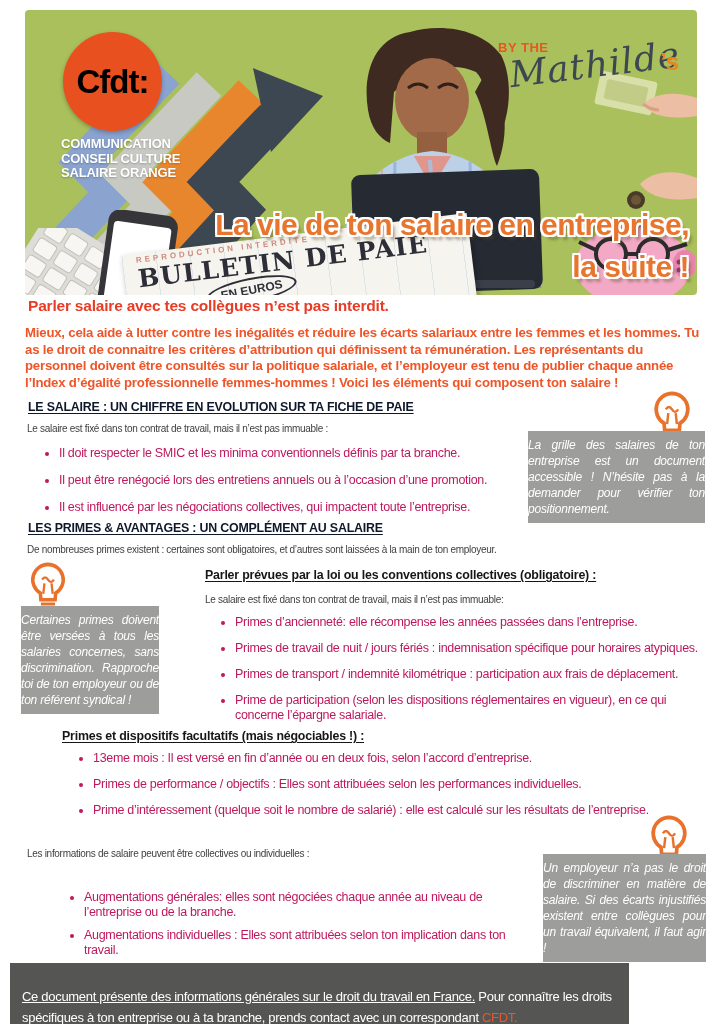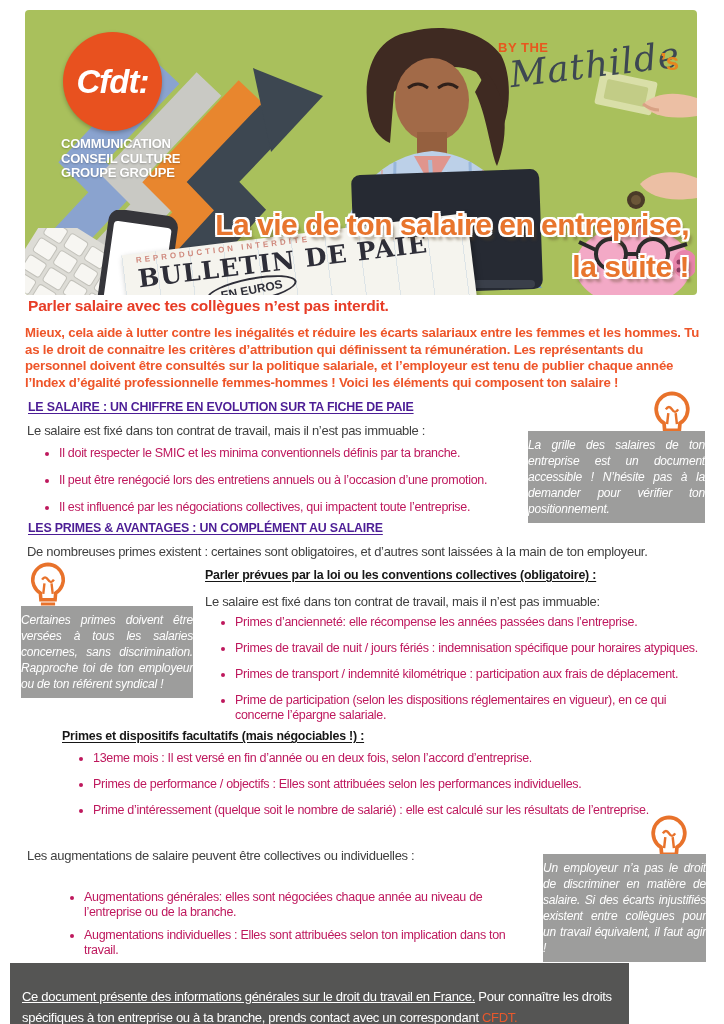--- a/index.html
+++ b/index.html
@@ -14,23 +14,22 @@
   
   .hero {
     position:absolute; left:25px; top:10px; width:672px; height:285px;
     background:#a9c05c; border-radius:4px; overflow:hidden;
   }
   .arrows { position:absolute; left:2px; top:14px; }
   .logo-circle {
     position:absolute; left:38px; top:22px; width:99px; height:99px;
     background:#e8511f; border-radius:50%;
     display:flex; align-items:center; justify-content:center;
-    color:#ffffff; font-weight:bold; font-size:33px; letter-spacing:-1px;
+    color:#000000; font-weight:bold; font-size:33px; letter-spacing:-1px;
     box-shadow:0 2px 4px rgba(0,0,0,.25);
-    font-style:italic;
   }
   .logo-tagline {
     position:absolute; left:36px; top:127px; color:#fff; font-weight:bold;
     font-size:13px; line-height:1.13; letter-spacing:-0.2px;
     text-shadow:0 1px 2px rgba(0,0,0,.25);
   }
   .byline { position:absolute; right:18px; top:20px; width:200px; height:80px; }
   .byline-prefix { position:absolute; left:0; top:10px; color:#e8571f; font-weight:800; font-size:13px; letter-spacing:0.5px;padding-left:19px; }
   .byline-name {
     position:absolute; left:30px; top:14px; color:#3d4752;
@@ -72,24 +71,24 @@
   .photo { position:absolute; }
 
   
   .abs { position:absolute; }
   .headline { left:28px; top:297px; color:#e73c26; font-weight:800; font-size:15.5px; letter-spacing:-0.2px; }
   .intro-para {
     left:25px; top:325px; width:674px; color:#ee5529; font-weight:bold;
     font-size:13.2px; line-height:1.25; letter-spacing:-0.2px;
   }
   .sec-heading {
-    color:#4c1d95; font-weight:bold; font-size:12.4px; letter-spacing:-0.2px;
+    color:#0f172a; font-weight:bold; font-size:12.4px; letter-spacing:-0.2px;
     text-decoration:underline; text-underline-offset:2px;
   }
-  .body-text { font-size:13px; letter-spacing:-0.3px; color:#3f3f3f;text-align:right; }
+  .body-text { font-size:10px; letter-spacing:-0.3px; color:#3f3f3f;text-align:right; }
   .sub-heading {
     color:#161616; font-weight:bold; font-size:12.4px; letter-spacing:-0.2px;
     text-decoration:underline; text-underline-offset:2px;
   }
   ul.blist { list-style:disc; margin:0; }
   ul.blist li { font-size:12.5px; letter-spacing:-0.3px; color:#be185d; line-height:1.2; }
 
   .list-s1 { left:45px; top:446px; width:500px; padding-left:14px; }
   .list-s1 li { margin-bottom:12px; }
   .list-oblig { left:222px; top:615px; width:488px; padding-left:13px; }
@@ -210,21 +209,21 @@
     <div class="bulletin">
       <div class="bulletin-stamp">REPRODUCTION INTERDITE</div>
       <div class="bulletin-title">BULLETIN DE PAIE</div>
       <span class="bulletin-sub">EN EUROS</span>
     </div>
 
     <div class="logo-circle">Cfdt:</div>
     <div class="logo-tagline">
       <div>COMMUNICATION</div>
       <div>CONSEIL CULTURE</div>
-      <div>GROUPE GROUPE</div>
+      <div>SALAIRE ORANGE</div>
     </div>
 
     <div class="byline">
       <span class="byline-prefix">BY THE</span>
       <span class="byline-name">Mathilde</span>
       <span class="byline-suffix">’s</span>
     </div>
 
     <div class="hero-title l1">La vie de ton salaire en entreprise,</div>
     <div class="hero-title l2">la suite  !</div>
@@ -249,39 +248,39 @@
   <div class="tip-box" style="left:528px; top:431px; width:177px;">La grille des salaires de ton entreprise est un document accessible ! N’hésite pas à la demander pour vérifier ton positionnement.</div>
 
   <div class="abs sec-heading" style="left:28px; top:521px;">LES PRIMES &amp; AVANTAGES : UN COMPLÉMENT AU SALAIRE</div>
   <div class="abs body-text" style="left:27px; top:544px;">De nombreuses primes existent : certaines sont obligatoires, et d’autres sont laissées à la main de ton employeur.</div>
 
   <svg class="bulb" style="left:24px; top:562px;" width="48" height="52" viewBox="0 0 40 44">
     <path d="M20,2 a13,13 0 0 1 6.5,24.2 l-0.5,5.8 h-12 l-0.5,-5.8 a13,13 0 0 1 6.5,-24.2 z" fill="#fff" stroke="#e8722b" stroke-width="3"></path>
     <path d="M15,15 q2.5,-4 5,0 q2.5,4 5,0 M17,18 l-1,9 M23,18 l1,9" fill="none" stroke="#e8722b" stroke-width="2"></path>
     <path d="M14,35.5 h12 M15,39 h10 M17,42.5 h6" stroke="#e8722b" stroke-width="2.5" fill="none"></path>
   </svg>
-  <div class="tip-box" style="left:21px; top:606px; width:172px;">Certaines primes doivent être versées à tous les salaries concernes, sans discrimination. Rapproche toi de ton employeur ou de ton référent syndical !</div>
+  <div class="tip-box" style="left:21px; top:606px; width:138px;">Certaines primes doivent être versées à tous les salaries concernes, sans discrimination. Rapproche toi de ton employeur ou de ton référent syndical !</div>
 
   <div class="abs sub-heading" style="left:205px; top:568px;">Parler prévues par la loi ou les conventions collectives (obligatoire) :</div>
   <div class="abs body-text" style="left:205px; top:594px;">Le salaire est fixé dans ton contrat de travail, mais il n’est pas immuable:</div>
   <ul class="abs blist list-oblig">
     <li>Primes d’ancienneté: elle récompense les années passées dans l’entreprise.</li>
     <li>Primes de travail de nuit / jours fériés : indemnisation spécifique pour horaires atypiques.</li>
     <li>Primes de transport / indemnité kilométrique : participation aux frais de déplacement.</li>
     <li>Prime de participation (selon les dispositions réglementaires en vigueur), en ce qui concerne l’épargne salariale.</li>
   </ul>
 
   <div class="abs sub-heading" style="left:62px; top:729px;">Primes et dispositifs facultatifs (mais négociables !) :</div>
   <ul class="abs blist list-fac">
     <li>13eme mois : Il est versé en fin d’année ou en deux fois, selon l’accord d’entreprise.</li>
     <li>Primes de performance / objectifs : Elles sont attribuées selon les performances individuelles.</li>
     <li>Prime d’intéressement (quelque soit le nombre de salarié) : elle est calculé sur les résultats de l’entreprise.</li>
   </ul>
 
-  <div class="abs body-text" style="left:27px; top:848px;">Les augmentations de salaire peuvent être collectives ou individuelles :</div>
+  <div class="abs body-text" style="left:27px; top:848px;">Les informations de salaire peuvent être collectives ou individuelles :</div>
   <ul class="abs blist list-s3">
     <li>Augmentations générales: elles sont négociées chaque année au niveau de l’entreprise ou de la branche.</li>
     <li>Augmentations individuelles : Elles sont attribuées selon ton implication dans ton travail.</li>
     <li>Revalorisation du SMIC ou des minimas conventionnels : ton salaire doit être ajusté en conséquence.</li>
   </ul>
 
   <svg class="bulb" style="left:644px; top:815px;" width="50" height="54" viewBox="0 0 40 44">
     <path d="M20,2 a13,13 0 0 1 6.5,24.2 l-0.5,5.8 h-12 l-0.5,-5.8 a13,13 0 0 1 6.5,-24.2 z" fill="#fff" stroke="#e8722b" stroke-width="3"></path>
     <path d="M15,15 q2.5,-4 5,0 q2.5,4 5,0 M17,18 l-1,9 M23,18 l1,9" fill="none" stroke="#e8722b" stroke-width="2"></path>
     <path d="M14,35.5 h12 M15,39 h10 M17,42.5 h6" stroke="#e8722b" stroke-width="2.5" fill="none"></path>

